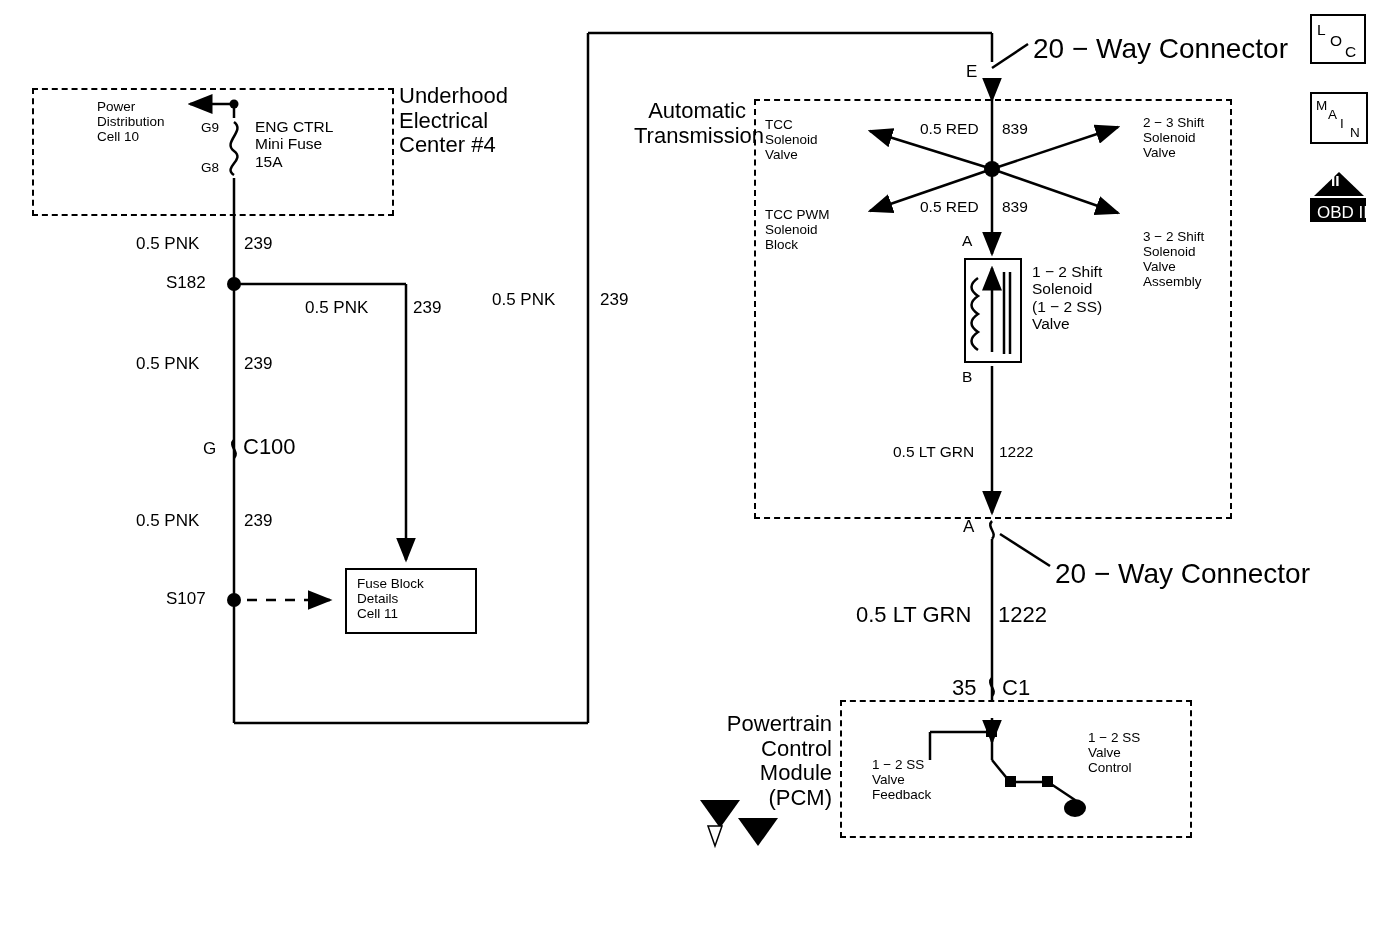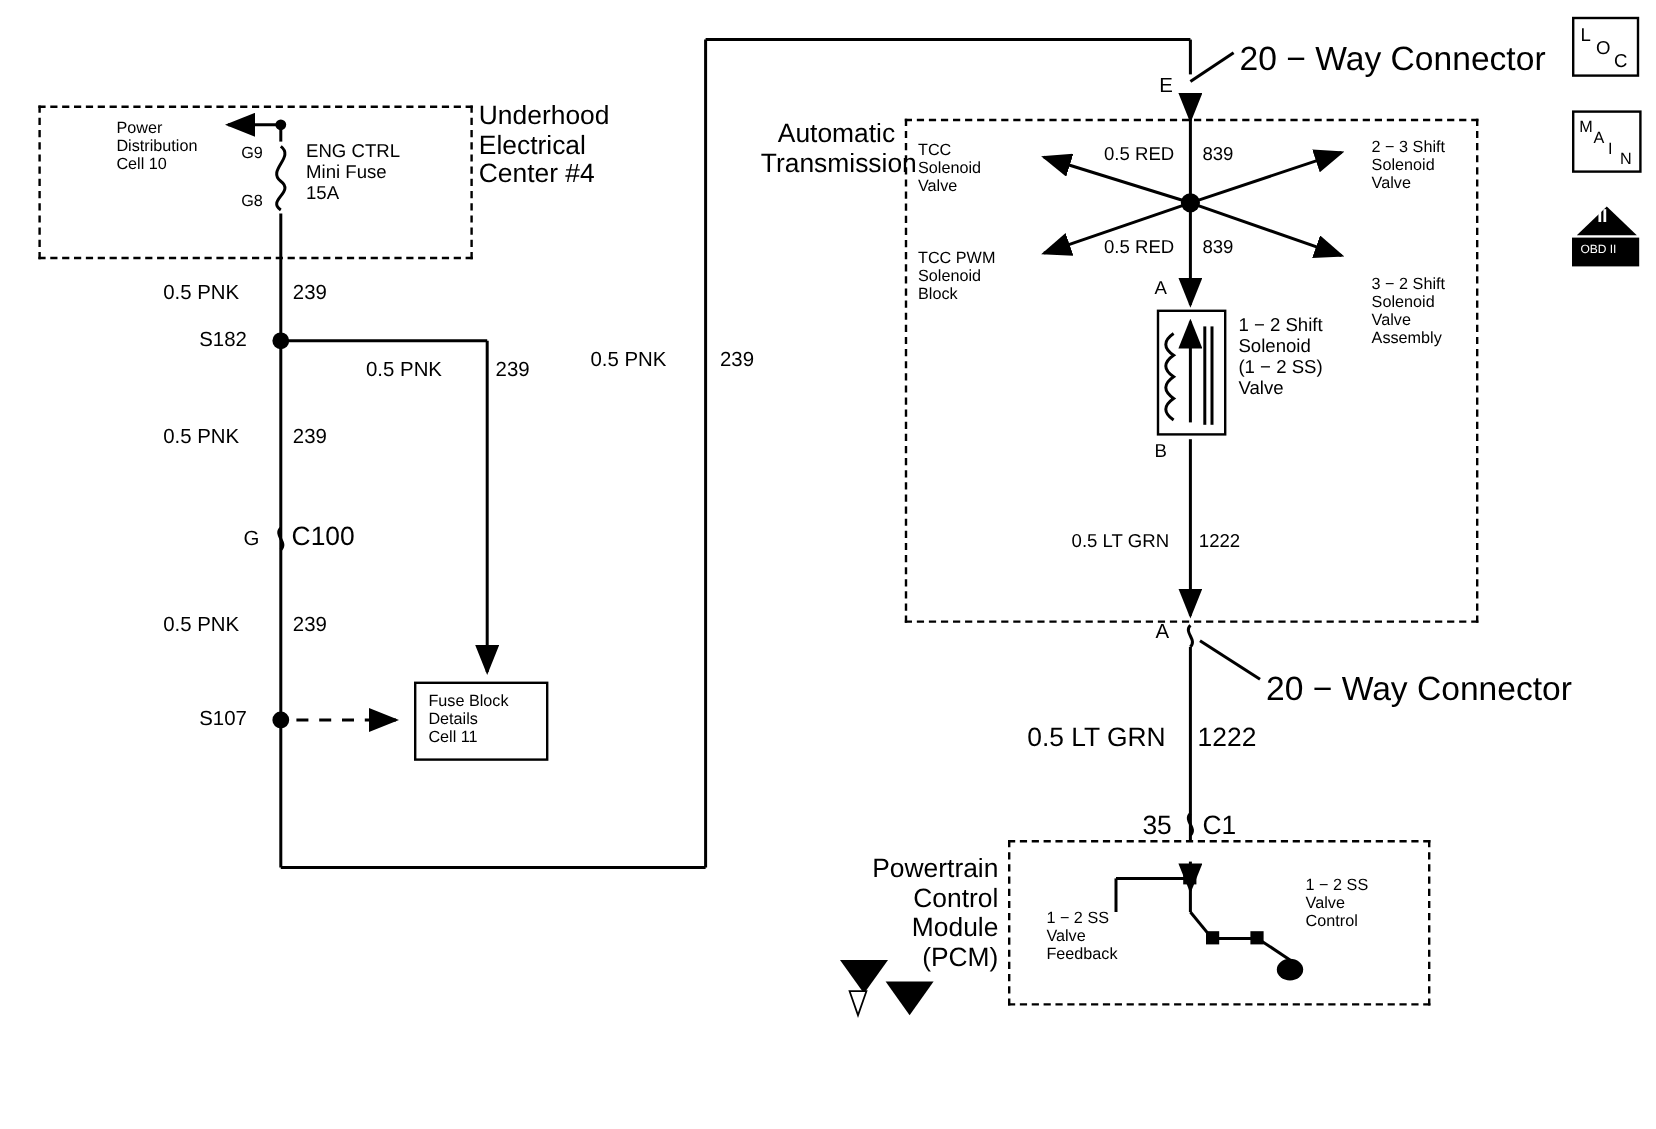--- a/index.html
+++ b/index.html
@@ -3,21 +3,21 @@
 <meta charset="utf-8">
 <style>
   html,body{margin:0;padding:0;background:#fff;}
   body{width:1380px;height:941px;position:relative;overflow:hidden;
        font-family:"Liberation Sans", sans-serif;color:#000;}
   #canvas{position:absolute;left:0;top:0;width:1380px;height:941px;}
   .lbl{position:absolute;white-space:pre;line-height:1.12;}
   .box{position:absolute;border:2px solid #000;box-sizing:border-box;}
   .dash{position:absolute;border:2px dashed #000;box-sizing:border-box;}
   svg{position:absolute;left:0;top:0;width:1380px;height:941px;overflow:visible;}
-  .t12{font-size:10px;}
+  .t12{font-size:17px;}
   .t13{font-size:13.5px;}
   .t15{font-size:15.5px;}
   .t17{font-size:17px;}
   .t22{font-size:22px;}
   .t25{font-size:28px;}
 </style>
 </head>
 <body>
 
 <div id="canvas">
@@ -133,21 +133,21 @@
   <div class="lbl t17" style="left:600px;top:290px;">239</div>
 
   <div class="lbl t17" style="left:203px;top:439px;">G</div>
   <div class="lbl t22" style="left:243px;top:435px;">C100</div>
 
   <div class="lbl t17" style="left:136px;top:511px;">0.5 PNK</div>
   <div class="lbl t17" style="left:244px;top:511px;">239</div>
 
   <div class="lbl t17" style="left:166px;top:589px;">S107</div>
 
-  <div class="box" style="left:345px;top:568px;width:112px;height:66px;">
+  <div class="box" style="left:345px;top:568px;width:132px;height:66px;">
     <div class="lbl t13" style="left:10px;top:6px;">Fuse Block
 Details
 Cell 11</div>
   </div>
 
   <div class="dash" style="left:754px;top:99px;width:478px;height:420px;"></div>
   <div class="lbl t22" style="left:634px;top:99px;text-align:right;width:112px;">Automatic
 Transmission</div>
 
   <div class="lbl t25" style="left:1033px;top:33px;">20 − Way Connector</div>

